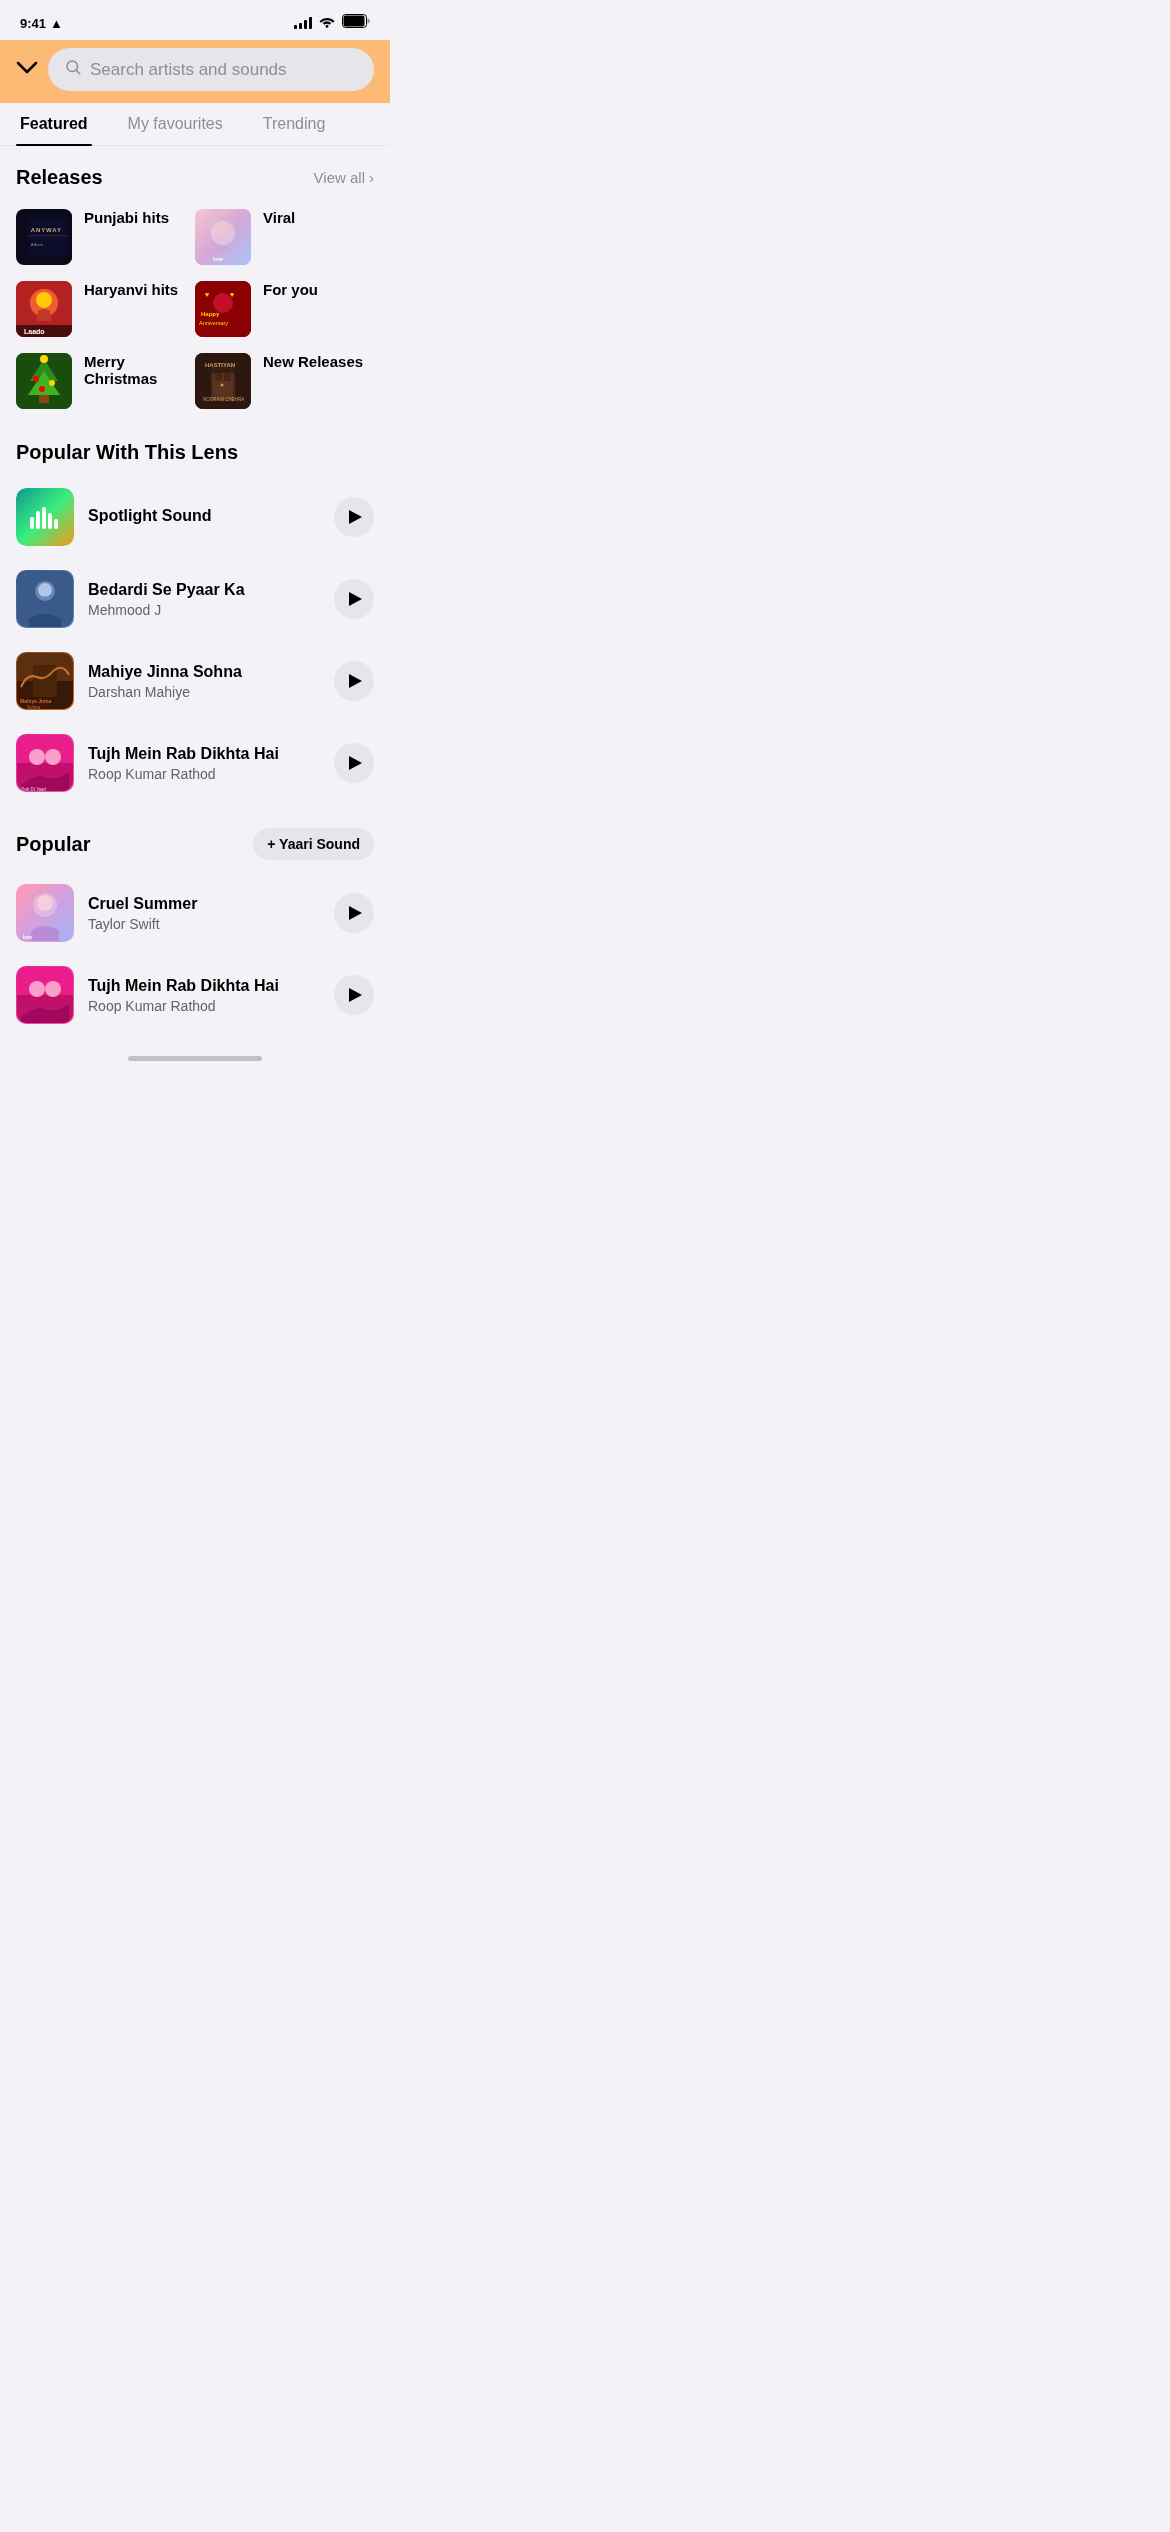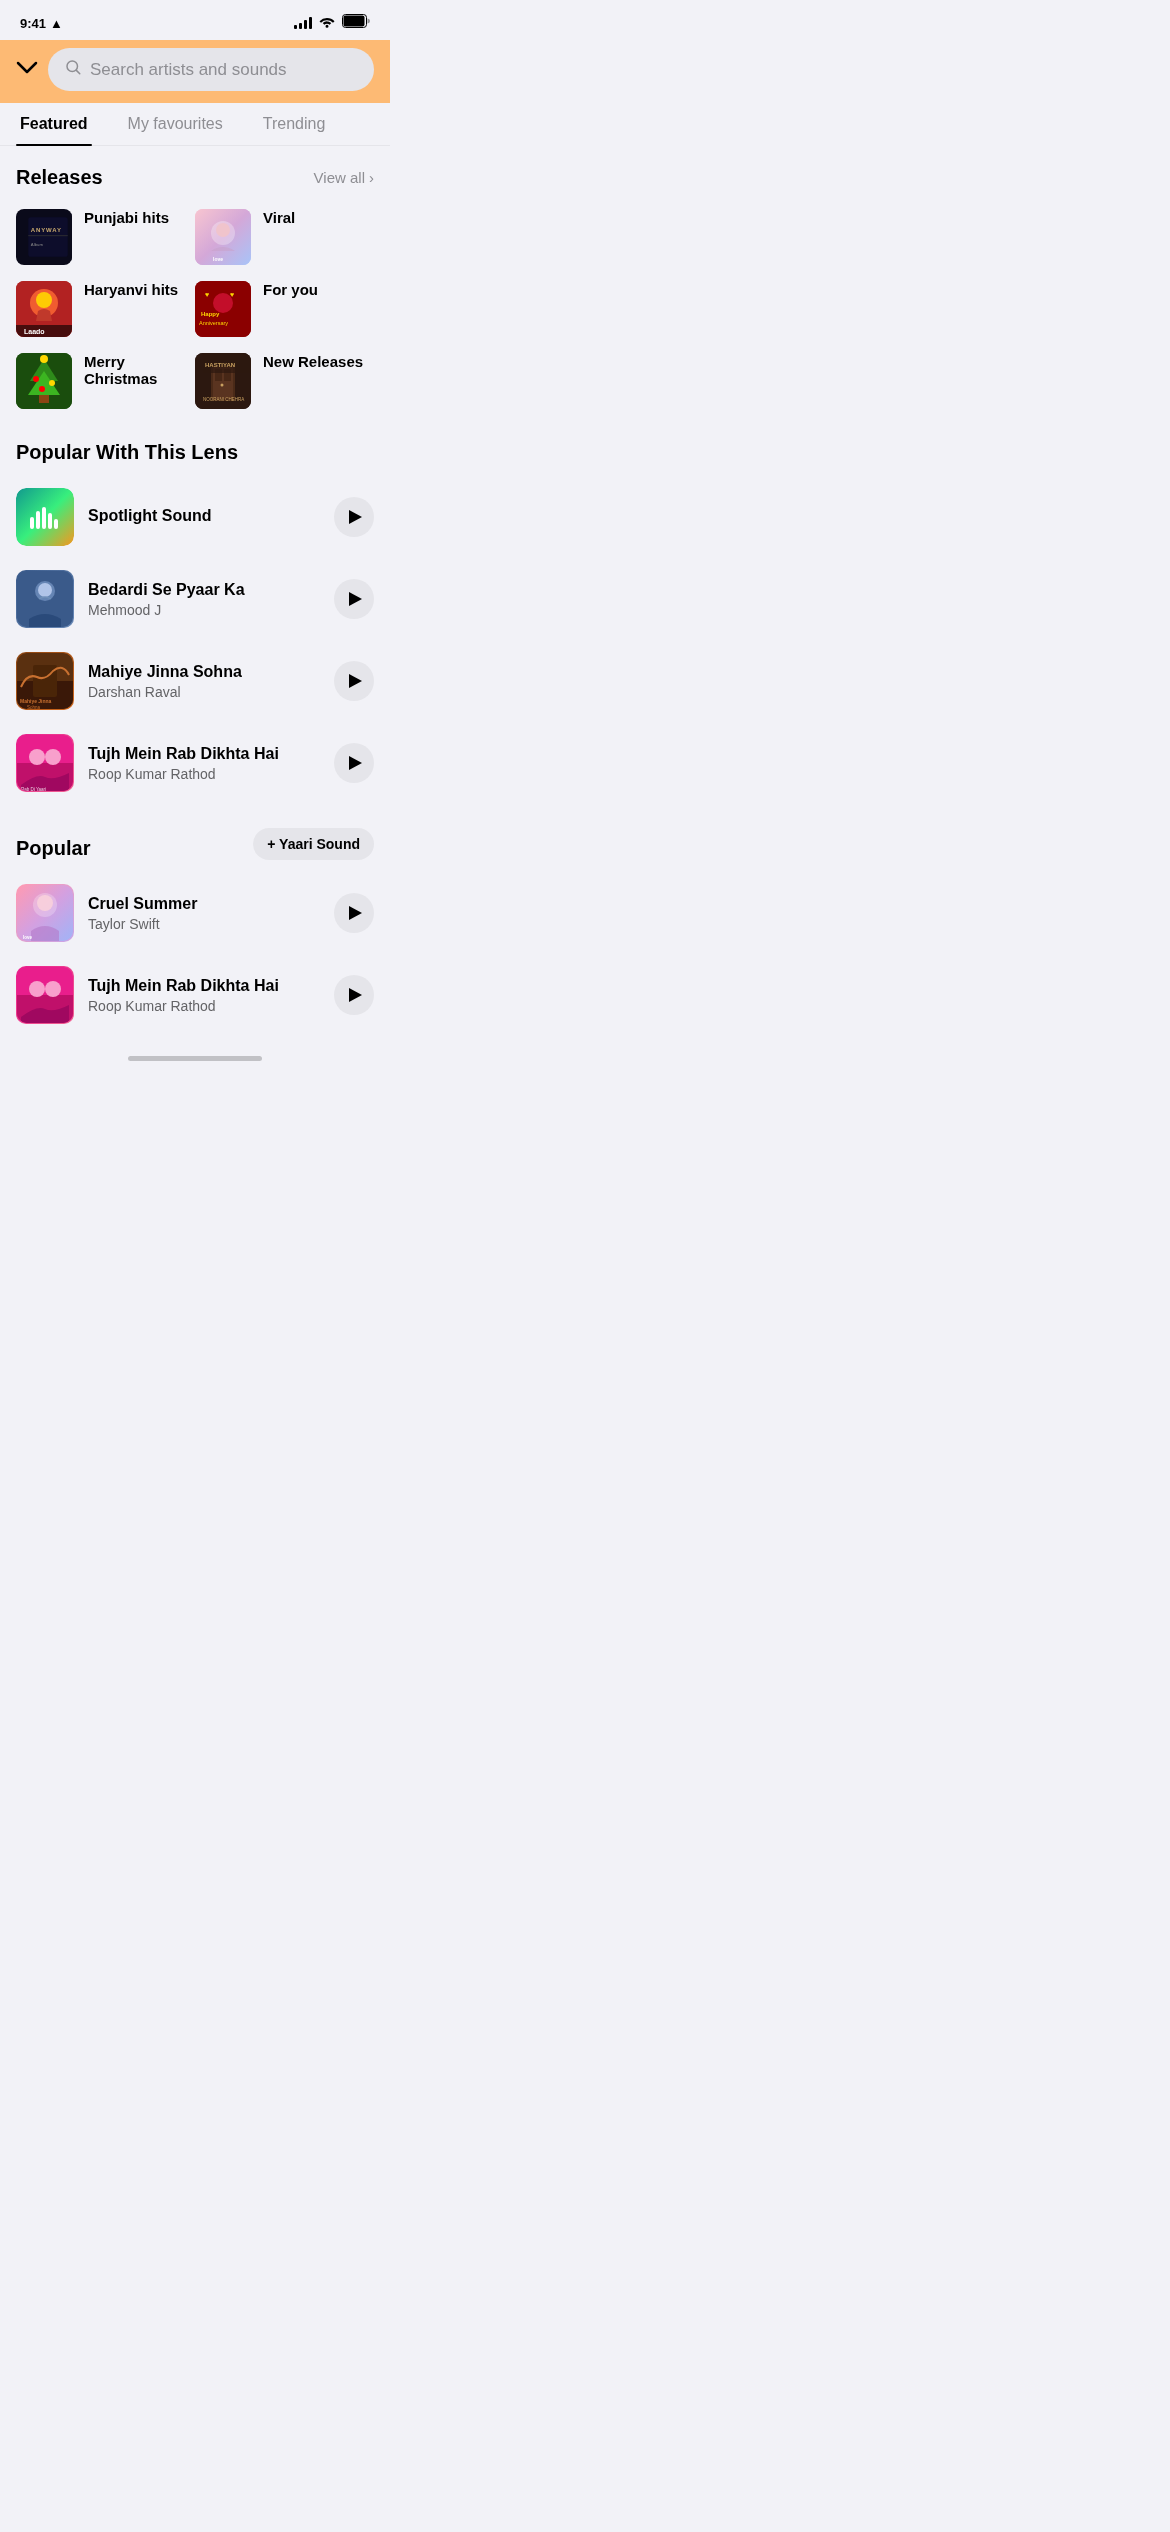--- a/index.html
+++ b/index.html
@@ -233,21 +233,21 @@
       margin-left: 3px;
     }
 
     
     .popular-section {
       margin-top: 8px;
     }
     .popular-header {
       display: flex;
       justify-content: space-between;
-      align-items: flex-end;
+      align-items: center;
       padding: 16px 16px 12px;
     }
     .popular-title {
       font-size: 20px;
       font-weight: 700;
       color: #000;
     }
     .create-sound-btn {
       display: flex;
       align-items: center;
@@ -554,21 +554,21 @@
           <rect width="56" height="56" fill="#5a3010"></rect>
           <rect x="0" y="28" width="56" height="28" fill="#3a1808"></rect>
           <rect x="16" y="12" width="24" height="32" rx="2" fill="#4a2508"></rect>
           <path d="M4 34 Q10 20 20 24 Q28 28 36 18 Q46 10 52 22" fill="none" stroke="#c87030" stroke-width="2"></path>
           <text x="3" y="50" font-size="5" fill="#c87030" font-weight="bold">Mahiye Jinna</text>
           <text x="10" y="56" font-size="4.5" fill="#c87030">Sohna</text>
         </svg>
       </div>
       <div class="sound-info">
         <div class="sound-title">Mahiye Jinna Sohna</div>
-        <div class="sound-artist">Darshan Raval</div>
+        <div class="sound-artist">Darshan Mahiye</div>
       </div>
       <div class="play-btn">
         <div class="play-triangle"></div>
       </div>
     </div>
 
     <div class="sound-item">
       <div class="sound-thumb couple-thumb" style="border-radius:10px;">
         <svg width="56" height="56" viewBox="0 0 56 56" style="border-radius:10px;">
           <rect width="56" height="56" fill="#e91e8c"></rect>

